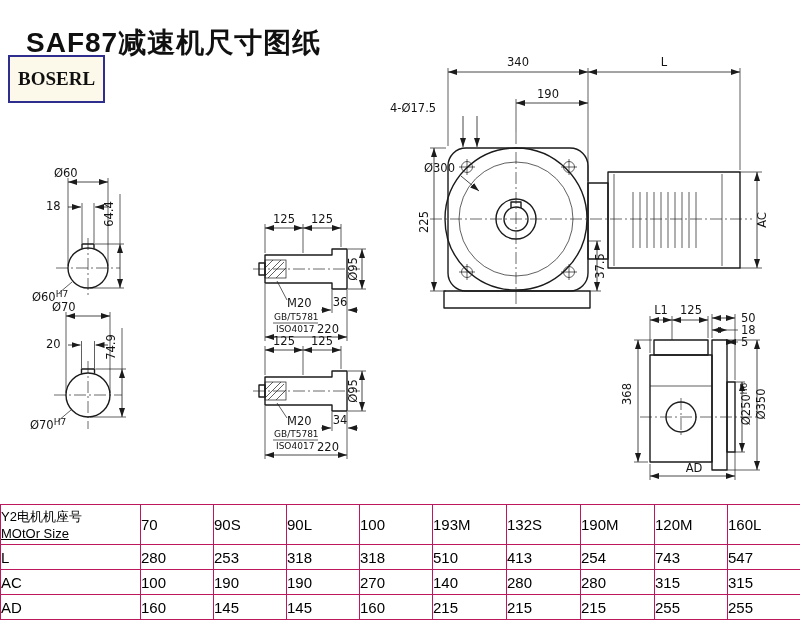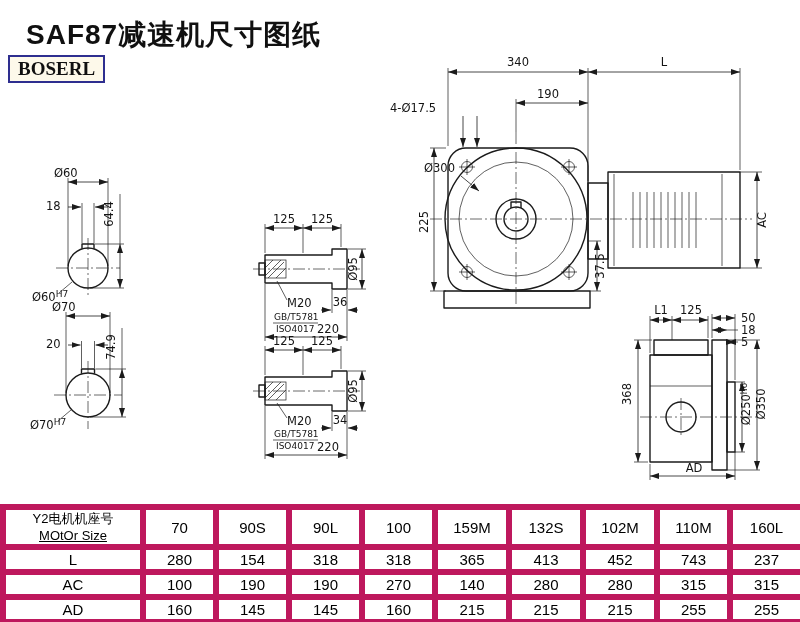--- a/index.html
+++ b/index.html
@@ -1,32 +1,32 @@
 <!DOCTYPE html>
 <html><head>
 <meta charset="utf-8">
 <style>
   html,body{margin:0;padding:0;}
   body{width:800px;height:622px;position:relative;background:#ffffff;overflow:hidden;
        font-family:"Liberation Sans",sans-serif;}
-  .page-title{position:absolute;left:26px;top:16px;font-size:28px;font-weight:bold;
+  .page-title{position:absolute;left:26px;top:24px;font-size:28px;font-weight:bold;
        color:#101010;letter-spacing:1px;white-space:nowrap;}
   .brand-box{position:absolute;left:8px;top:55px;border:2px solid #2e2e8f;
-       padding:1px 8px;background:#fdf9ea;font-family:"Liberation Serif",serif;
+       padding:11px 8px;background:#fdf9ea;font-family:"Liberation Serif",serif;
        font-size:19px;font-weight:bold;color:#101010;}
   #drawing{position:absolute;left:0;top:0;}
   #drawing text{font-family:"DejaVu Sans",sans-serif;font-size:11.5px;fill:#141414;}
   #drawing .sm{font-size:9px;}
   .o{stroke:#1b1b1b;stroke-width:1.4;fill:none;stroke-linejoin:round;}
   .t{stroke:#1b1b1b;stroke-width:0.7;fill:none;}
   .c{stroke:#1b1b1b;stroke-width:0.65;fill:none;stroke-dasharray:12 3 2 3;}
   .d{stroke:#1b1b1b;stroke-width:0.8;fill:none;}
   .dim-table{position:absolute;left:0;top:504px;width:800px;border-collapse:collapse;
        table-layout:fixed;color:#000;}
-  .dim-table th,.dim-table td{border:6px solid #be185d;text-align:center;vertical-align:middle;
+  .dim-table th,.dim-table td{border:1px solid #be185d;text-align:left;vertical-align:middle;
        font-weight:normal;font-size:15px;padding:0;height:25px;box-sizing:border-box;}
   .dim-table tr.hdr th{height:40px;}
   .dim-table .first .cn{font-size:13px;line-height:17px;}
   .dim-table .first .en{font-size:13px;line-height:17px;text-decoration:underline;}
 </style>
 </head>
 <body>
 
 <div class="page-title">SAF87减速机尺寸图纸</div>
 <div class="brand-box">BOSERL</div>
@@ -364,37 +364,37 @@
   <tbody>
     <tr class="hdr">
       <th class="first">
         <div class="cn">Y2电机机座号</div>
         <div class="en">MOtOr Size</div>
       </th>
       <th>70</th>
       <th>90S</th>
       <th>90L</th>
       <th>100</th>
-      <th>159M</th>
+      <th>193M</th>
       <th>132S</th>
-      <th>102M</th>
-      <th>110M</th>
+      <th>190M</th>
+      <th>120M</th>
       <th>160L</th>
     </tr>
     <tr>
       <th>L</th>
       <td>280</td>
-      <td>154</td>
+      <td>253</td>
       <td>318</td>
       <td>318</td>
-      <td>365</td>
+      <td>510</td>
       <td>413</td>
-      <td>452</td>
+      <td>254</td>
       <td>743</td>
-      <td>237</td>
+      <td>547</td>
     </tr>
     <tr>
       <th>AC</th>
       <td>100</td>
       <td>190</td>
       <td>190</td>
       <td>270</td>
       <td>140</td>
       <td>280</td>
       <td>280</td>

